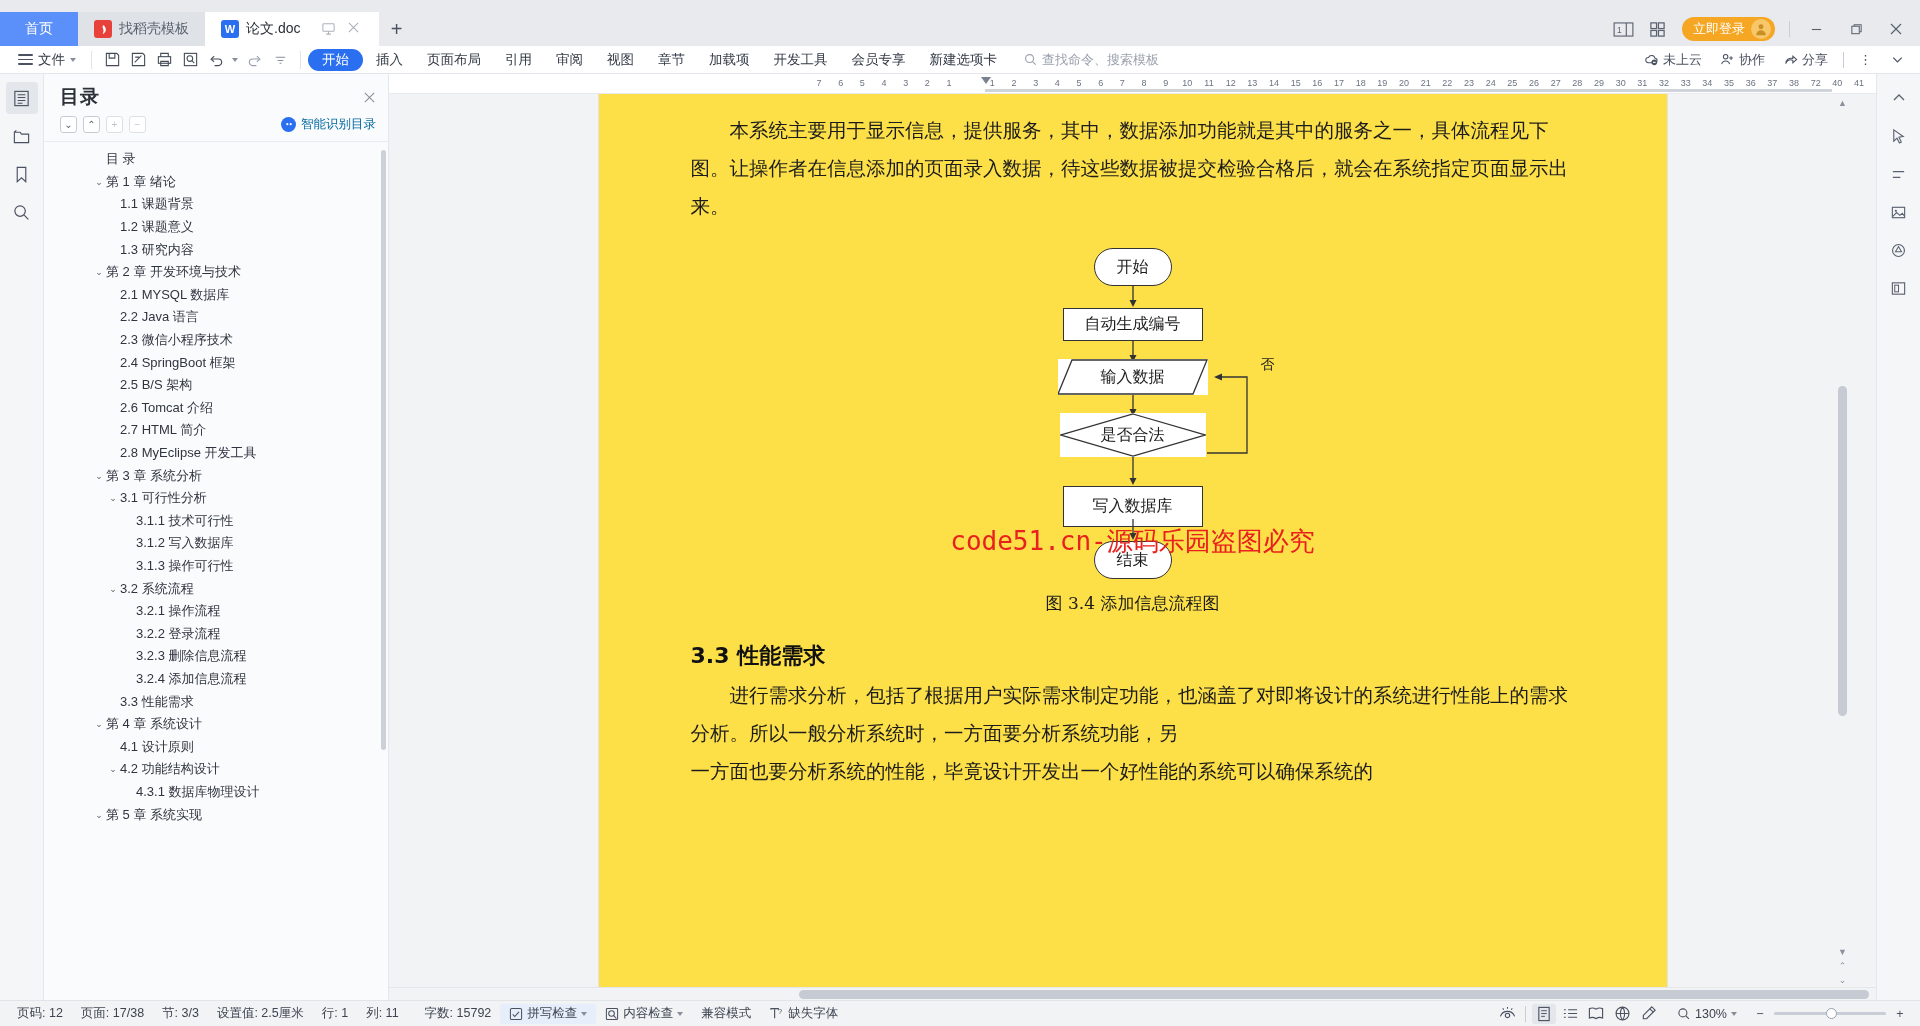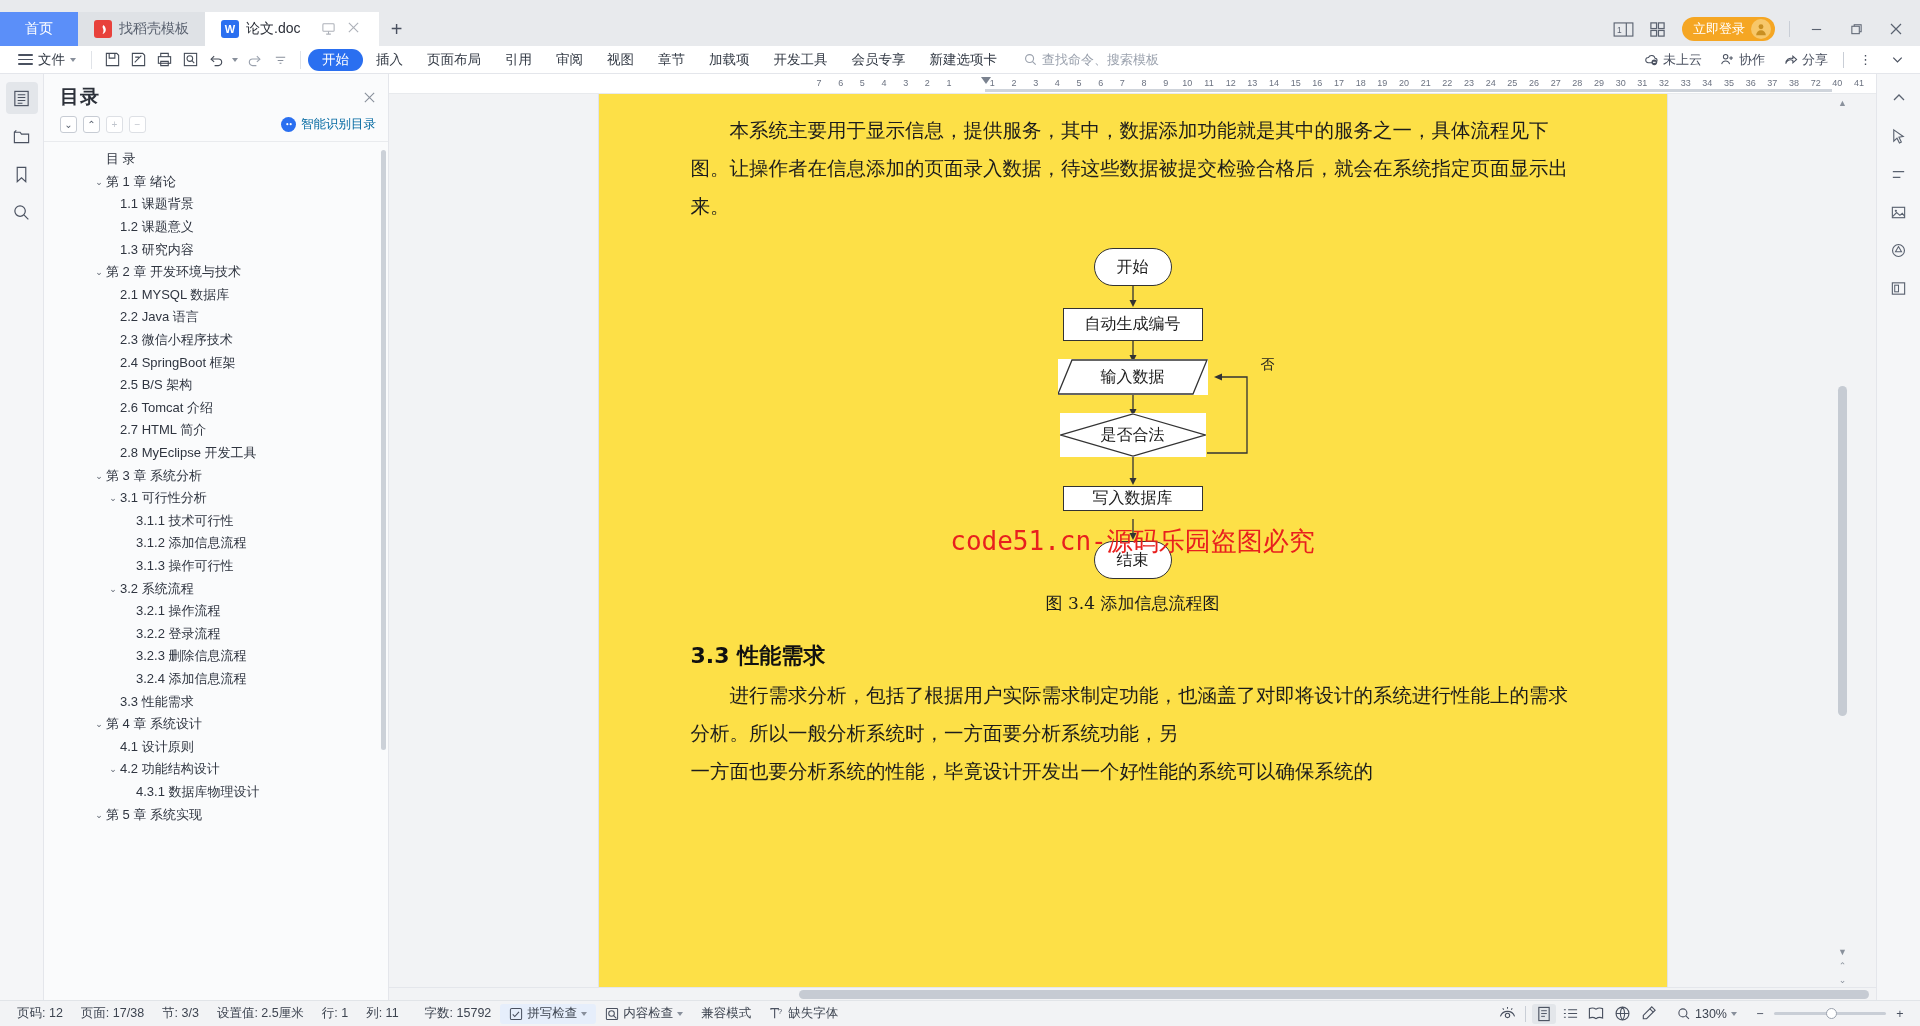--- a/index.html
+++ b/index.html
@@ -475,21 +475,21 @@
           <div class="oli lvl2">
             <span class="arrow">⌄</span>
             <span class="lbl">3.1  可行性分析</span>
           </div>
           <div class="oli lvl3">
             <span class="arrow"></span>
             <span class="lbl">3.1.1  技术可行性</span>
           </div>
           <div class="oli lvl3">
             <span class="arrow"></span>
-            <span class="lbl">3.1.2  添加信息流程</span>
+            <span class="lbl">3.1.2  写入数据库</span>
           </div>
           <div class="oli lvl3">
             <span class="arrow"></span>
             <span class="lbl">3.1.3  操作可行性</span>
           </div>
           <div class="oli lvl2">
             <span class="arrow">⌄</span>
             <span class="lbl">3.2  系统流程</span>
           </div>
           <div class="oli lvl3">
@@ -638,21 +638,21 @@
               <svg style="position:absolute;left:50%;margin-left:-10px;top:131px" width="135" height="96">
                 <path d="M84 90h40V14H93" fill="none" stroke="#333" stroke-width="1.3"></path>
                 <path d="M99 10.5L91 14l8 3.5z" fill="#333"></path>
               </svg>
               <span style="position:absolute;left:50%;margin-left:128px;top:124px;font-size:14px;color:#1c1c1c;font-family:'DejaVu Serif',serif">否</span>
               <svg style="position:absolute;left:50%;transform:translateX(-50%);top:225px" width="14" height="30">
                   <path d="M7 0v22" stroke="#333" stroke-width="1.3"></path>
                   <path d="M3.5 21L7 28l3.5-7z" fill="#333"></path>
                 </svg>
 
-              <div class="fl-node" style="top:254px;width:140px;height:25px;">
+              <div class="fl-node" style="top:254px;width:140px;height:41px;">
                 <span>写入数据库</span>
               </div>
               <svg style="position:absolute;left:50%;transform:translateX(-50%);top:287px" width="14" height="22">
                   <path d="M7 0v15" stroke="#333" stroke-width="1.3"></path>
                   <path d="M3.5 14L7 21l3.5-7z" fill="#333"></path>
                 </svg>
 
               <div class="fl-node fl-term" style="top:309px;width:78px;height:38px;">
                 <span>结束</span>
               </div>

